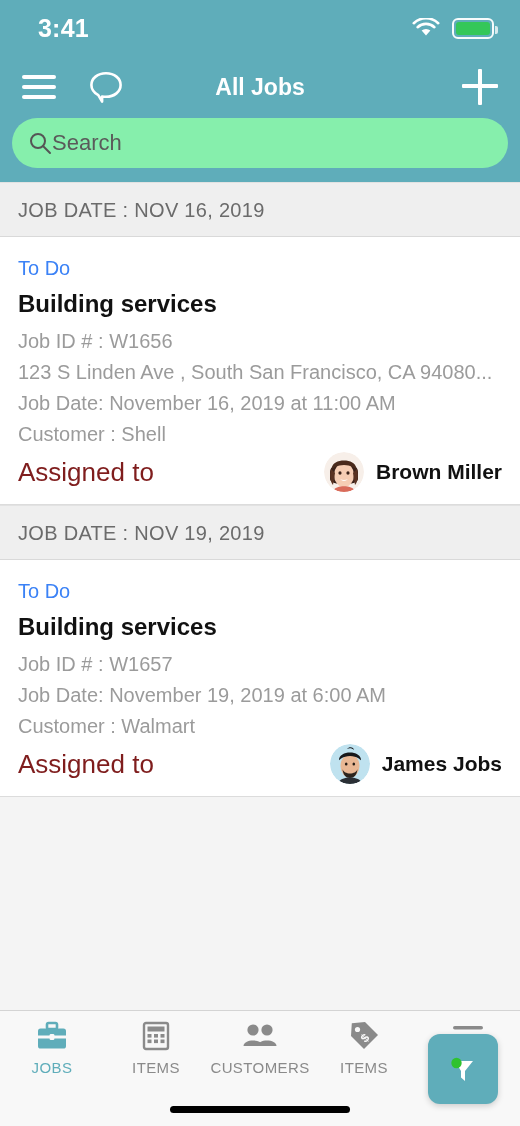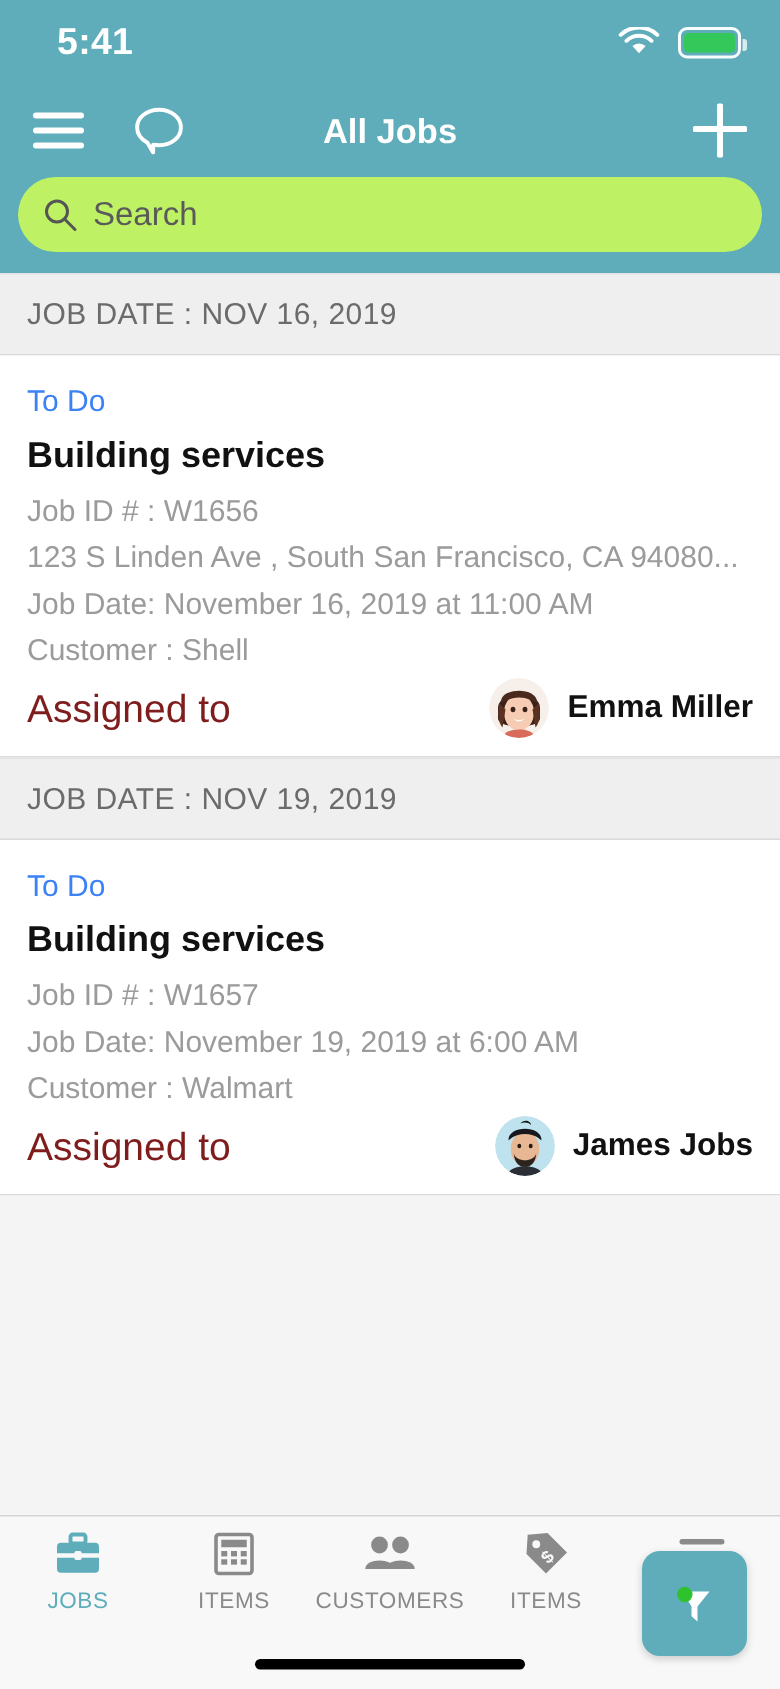--- a/index.html
+++ b/index.html
@@ -43,22 +43,22 @@
   }
   .plus { margin-left:auto; width:36px; height:36px; position:relative; cursor:pointer; }
   .plus::before, .plus::after {
     content:""; position:absolute; background:#ffffff; border-radius:1px;
   }
   .plus::before { left:0; right:0; top:15px; height:4px; }
   .plus::after { top:0; bottom:0; left:16px; width:4px; }
 
   .searchwrap { padding:0 12px; }
   .searchbar {
-    background:#bef264; border-radius:26px; height:50px;
-    display:flex; align-items:center; gap:10px; padding:0 16px;
+    background:#86efac; border-radius:26px; height:50px;
+    display:flex; align-items:center; padding:0 16px;
   }
   .searchbar input {
     border:0; outline:0; flex:1; font-size:22px; color:#3c3c3c;
     font-family:"Liberation Sans", sans-serif; background:transparent;
   }
   .searchbar input::placeholder { color:#5a5a5a; }
 
   
   .list { flex:1 1 auto; overflow:hidden; background:#f4f4f4; }
   .section-header {
@@ -105,21 +105,21 @@
   .homebar i { display:block; width:180px; height:7px; background:#000000; border-radius:4px; }
 </style>
 </head>
 <body>
 
 <div class="phone">
 
   <div class="header">
 
     <div class="statusbar">
-      <div class="clock">5:41</div>
+      <div class="clock">3:41</div>
       <div class="status-right">
         <svg class="wifi" width="28" height="20" viewBox="0 0 28 20">
           <path d="M14 17.5 L9.6 12.6 A6.6 6.6 0 0 1 18.4 12.6 Z" fill="#ffffff"></path>
           <path d="M5.6 9.2 A12.2 12.2 0 0 1 22.4 9.2" stroke="#ffffff" stroke-width="2.6" fill="none" stroke-linecap="round"></path>
           <path d="M1.8 5.2 A17.6 17.6 0 0 1 26.2 5.2" stroke="#ffffff" stroke-width="2.6" fill="none" stroke-linecap="round"></path>
         </svg>
         <div class="battery">
             <i></i>
           </div>
       </div>
@@ -178,21 +178,21 @@
                 <path d="M8 16 C8 6 32 6 32 16 C32 18 28 13 20 13 C12 13 8 18 8 16 Z" fill="#4a2a1c"></path>
                 <path d="M7 17 C5 25 7 31 9 33 L11 21 Z" fill="#5a3222"></path>
                 <path d="M33 17 C35 25 33 31 31 33 L29 21 Z" fill="#5a3222"></path>
                 <ellipse cx="16" cy="21" rx="1.6" ry="1.8" fill="#3a2119"></ellipse>
                 <ellipse cx="24" cy="21" rx="1.6" ry="1.8" fill="#3a2119"></ellipse>
                 <path d="M16 27 Q20 31 24 27 Q20 29 16 27 Z" fill="#ffffff"></path>
                 <path d="M10 38 C12 33 28 33 30 38 L30 40 L10 40 Z" fill="#d96b5a"></path>
               </g>
             </svg>
           </div>
-          <div class="assignee-name">Emma Miller</div>
+          <div class="assignee-name">Brown Miller</div>
         </div>
       </div>
     </div>
 
     <div class="section-header">JOB DATE : NOV 19, 2019</div>
     <div class="card">
       <div class="status-line">To Do</div>
       <div class="job-title">Building services</div>
       <div class="meta">Job ID # : W1657</div>
       <div class="meta">Job Date: November 19, 2019 at 6:00 AM</div>

